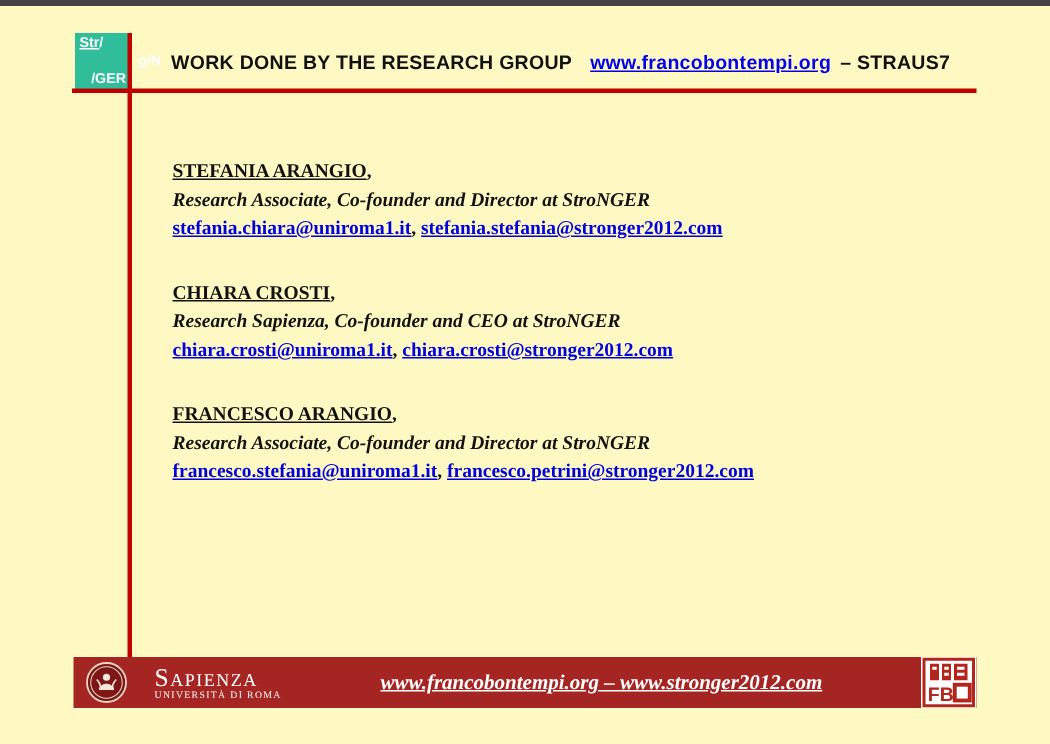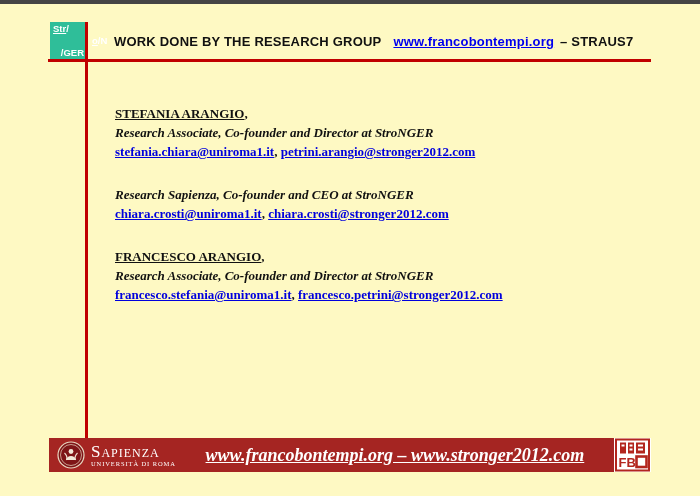--- a/index.html
+++ b/index.html
@@ -32,27 +32,27 @@
   .person{margin-bottom:24px;}
   .person-name{font-weight:bold;}
   .person-name .nm{text-decoration:underline;}
   .person-role{font-weight:bold;font-style:italic;}
   .person-emails{font-weight:bold;}
   .person-emails a{color:#0000dd;text-decoration:underline;}
 
   
   .footer-bar{position:absolute;left:49px;top:438px;width:602px;height:34px;background:#a52522;
     display:flex;align-items:center;}
-  .sapienza{display:flex;align-items:center;margin-left:8px;flex:0 0 auto;}
+  .sapienza{display:flex;align-items:center;margin-left:8px;flex:0 0 auto;gap:12px;}
   .sapienza-emblem{flex:0 0 auto;}
   .sapienza-word{margin-left:6px;color:#ffffff;}
   .sapienza-name{font-variant:small-caps;font-size:17px;line-height:15px;letter-spacing:1px;}
   .sapienza-sub{font-size:6.5px;letter-spacing:.9px;margin-top:1px;}
   .footer-link{flex:1 1 auto;text-align:center;}
-  .footer-link a{color:#ffffff;font-weight:bold;font-style:italic;font-size:18px;
+  .footer-link a{color:#ffffff;font-weight:bold;font-style:italic;font-size:14px;
     text-decoration:underline;}
   .seal{flex:0 0 auto;width:37px;height:34px;}
 </style>
 </head>
 <body>
 
 <div class="slide">
 
   <div class="top-rule"></div>
 
@@ -68,25 +68,26 @@
   <div class="header-title">
     <span>WORK DONE BY THE RESEARCH GROUP</span><span class="gap"></span><a href="#">www.francobontempi.org</a><span class="suffix">– STRAUS7</span>
   </div>
 
   <div class="people">
 
     <div class="person">
       <div class="person-name"><span class="nm">STEFANIA ARANGIO</span><span>,</span></div>
       <div class="person-role">Research Associate, Co-founder and Director at StroNGER</div>
       <div class="person-emails">
-        <a href="#">stefania.chiara@uniroma1.it</a><span>, </span><a href="#">petrini.arangio@stronger2012.com</a>
+        <a href="#">stefania.chiara@uniroma1.it</a><span>, </span><a href="#">stefania.stefania@stronger2012.com</a>
       </div>
     </div>
 
     <div class="person">
+      <div class="person-name"><span class="nm">CHIARA CROSTI</span><span>,</span></div>
       <div class="person-role">Research Sapienza, Co-founder and CEO at StroNGER</div>
       <div class="person-emails">
         <a href="#">chiara.crosti@uniroma1.it</a><span>, </span><a href="#">chiara.crosti@stronger2012.com</a>
       </div>
     </div>
 
     <div class="person">
       <div class="person-name"><span class="nm">FRANCESCO ARANGIO</span><span>,</span></div>
       <div class="person-role">Research Associate, Co-founder and Director at StroNGER</div>
       <div class="person-emails">

